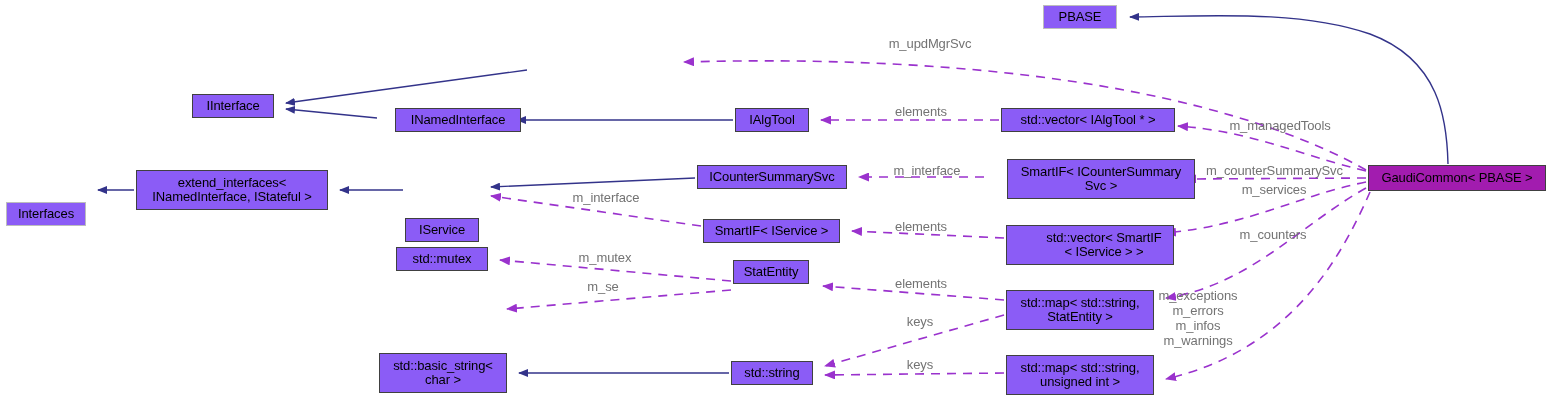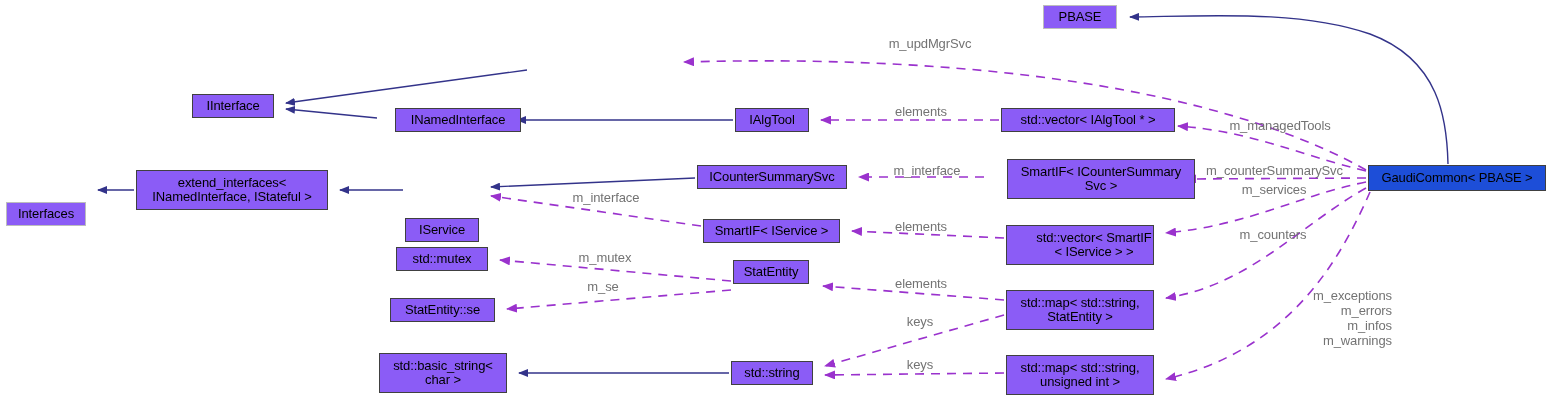--- a/index.html
+++ b/index.html
@@ -34,21 +34,21 @@
     font-size: 13px;
     color: #000000;
     line-height: 14px;
     white-space: pre;
     letter-spacing: -0.1px;
   }
   .node.light {
     border: 1px solid #bdbdbd;
   }
   .node.highlight {
-    background: #1d4ed8;
+    background: #a21caf;
     border: 1px solid #404040;
   }
   .edge-label {
     position: absolute;
     font-size: 13px;
     color: #737373;
     white-space: pre;
     line-height: 15px;
     text-align: center;
     letter-spacing: -0.1px;
@@ -139,31 +139,30 @@
   <div class="node" style="left:697px; top:165px; width:150px; height:24px;">ICounterSummarySvc</div>
 
   <div class="node" style="left:703px; top:219px; width:137px; height:24px;">SmartIF&lt; IService &gt;</div>
 
   <div class="node" style="left:733px; top:260px; width:76px;  height:24px;">StatEntity</div>
 
   <div class="node" style="left:731px; top:361px; width:82px;  height:24px;">std::string</div>
 
   <div class="node" style="left:396px; top:247px; width:92px;  height:24px;">std::mutex</div>
 
-  <div class="node" style="left:390px; top:298px; width:105px; height:24px;">StatEntity::se</div>
 
   <div class="node" style="left:379px; top:353px; width:128px; height:40px;">std::basic_string&lt;
 char &gt;</div>
 
   <div class="node" style="left:1001px; top:108px; width:174px; height:24px;">std::vector&lt; IAlgTool * &gt;</div>
 
   <div class="node" style="left:986px;  top:159px; width:188px; height:40px;margin-left:21px;">SmartIF&lt; ICounterSummary
 Svc &gt;</div>
 
-  <div class="node" style="left:1006px; top:225px; width:148px; height:40px;padding-left:28px;">std::vector&lt; SmartIF
+  <div class="node" style="left:1006px; top:225px; width:168px; height:40px;padding-left:28px;">std::vector&lt; SmartIF
 &lt; IService &gt; &gt;</div>
 
   <div class="node" style="left:1006px; top:290px; width:148px; height:40px;">std::map&lt; std::string,
 StatEntity &gt;</div>
 
   <div class="node" style="left:1006px; top:355px; width:148px; height:40px;">std::map&lt; std::string,
 unsigned int &gt;</div>
 
   <div class="node light" style="left:1043px; top:5px;   width:74px;  height:24px;">PBASE</div>
 
@@ -186,21 +185,21 @@
   <div class="edge-label" style="left:888px;  top:219px; width:66px;">elements</div>
 
   <div class="edge-label" style="left:1230px; top:227px; width:86px;">m_counters</div>
 
   <div class="edge-label" style="left:569px;  top:250px; width:72px;">m_mutex</div>
 
   <div class="edge-label" style="left:582px;  top:279px; width:42px;">m_se</div>
 
   <div class="edge-label" style="left:888px;  top:276px; width:66px;">elements</div>
 
-  <div class="edge-label" style="left:1294px; top:288px; width:98px;text-align:right;">m_exceptions
+  <div class="edge-label" style="left:1149px; top:288px; width:98px;">m_exceptions
 m_errors
 m_infos
 m_warnings</div>
 
   <div class="edge-label" style="left:902px;  top:314px; width:36px;">keys</div>
 
   <div class="edge-label" style="left:902px;  top:357px; width:36px;">keys</div>
 
 </div>
 

